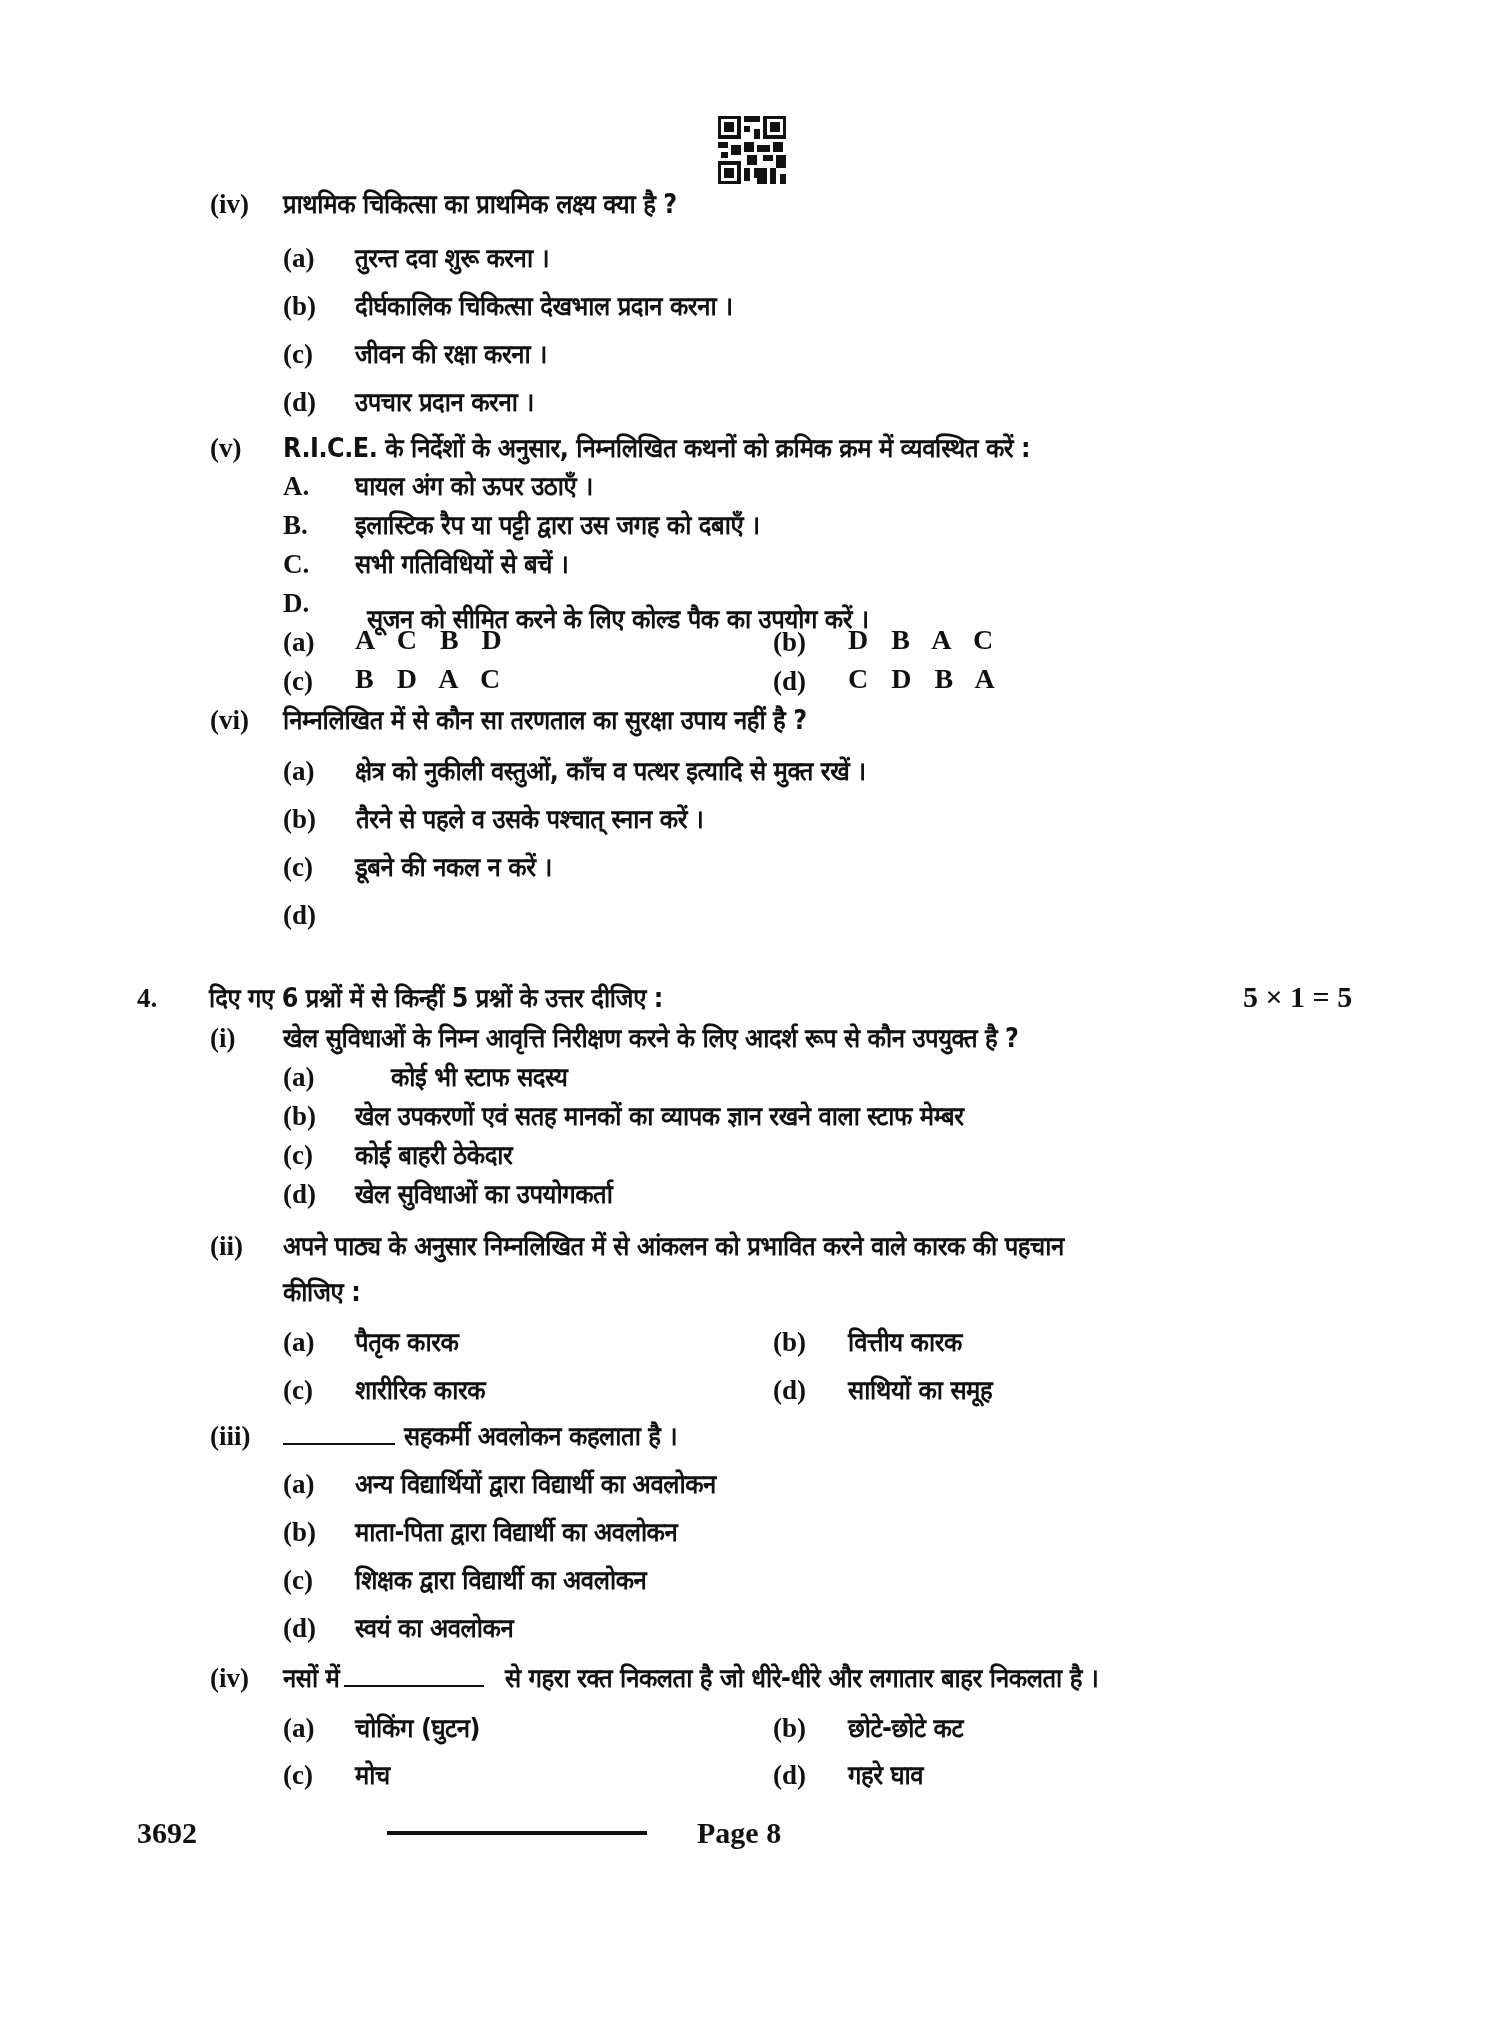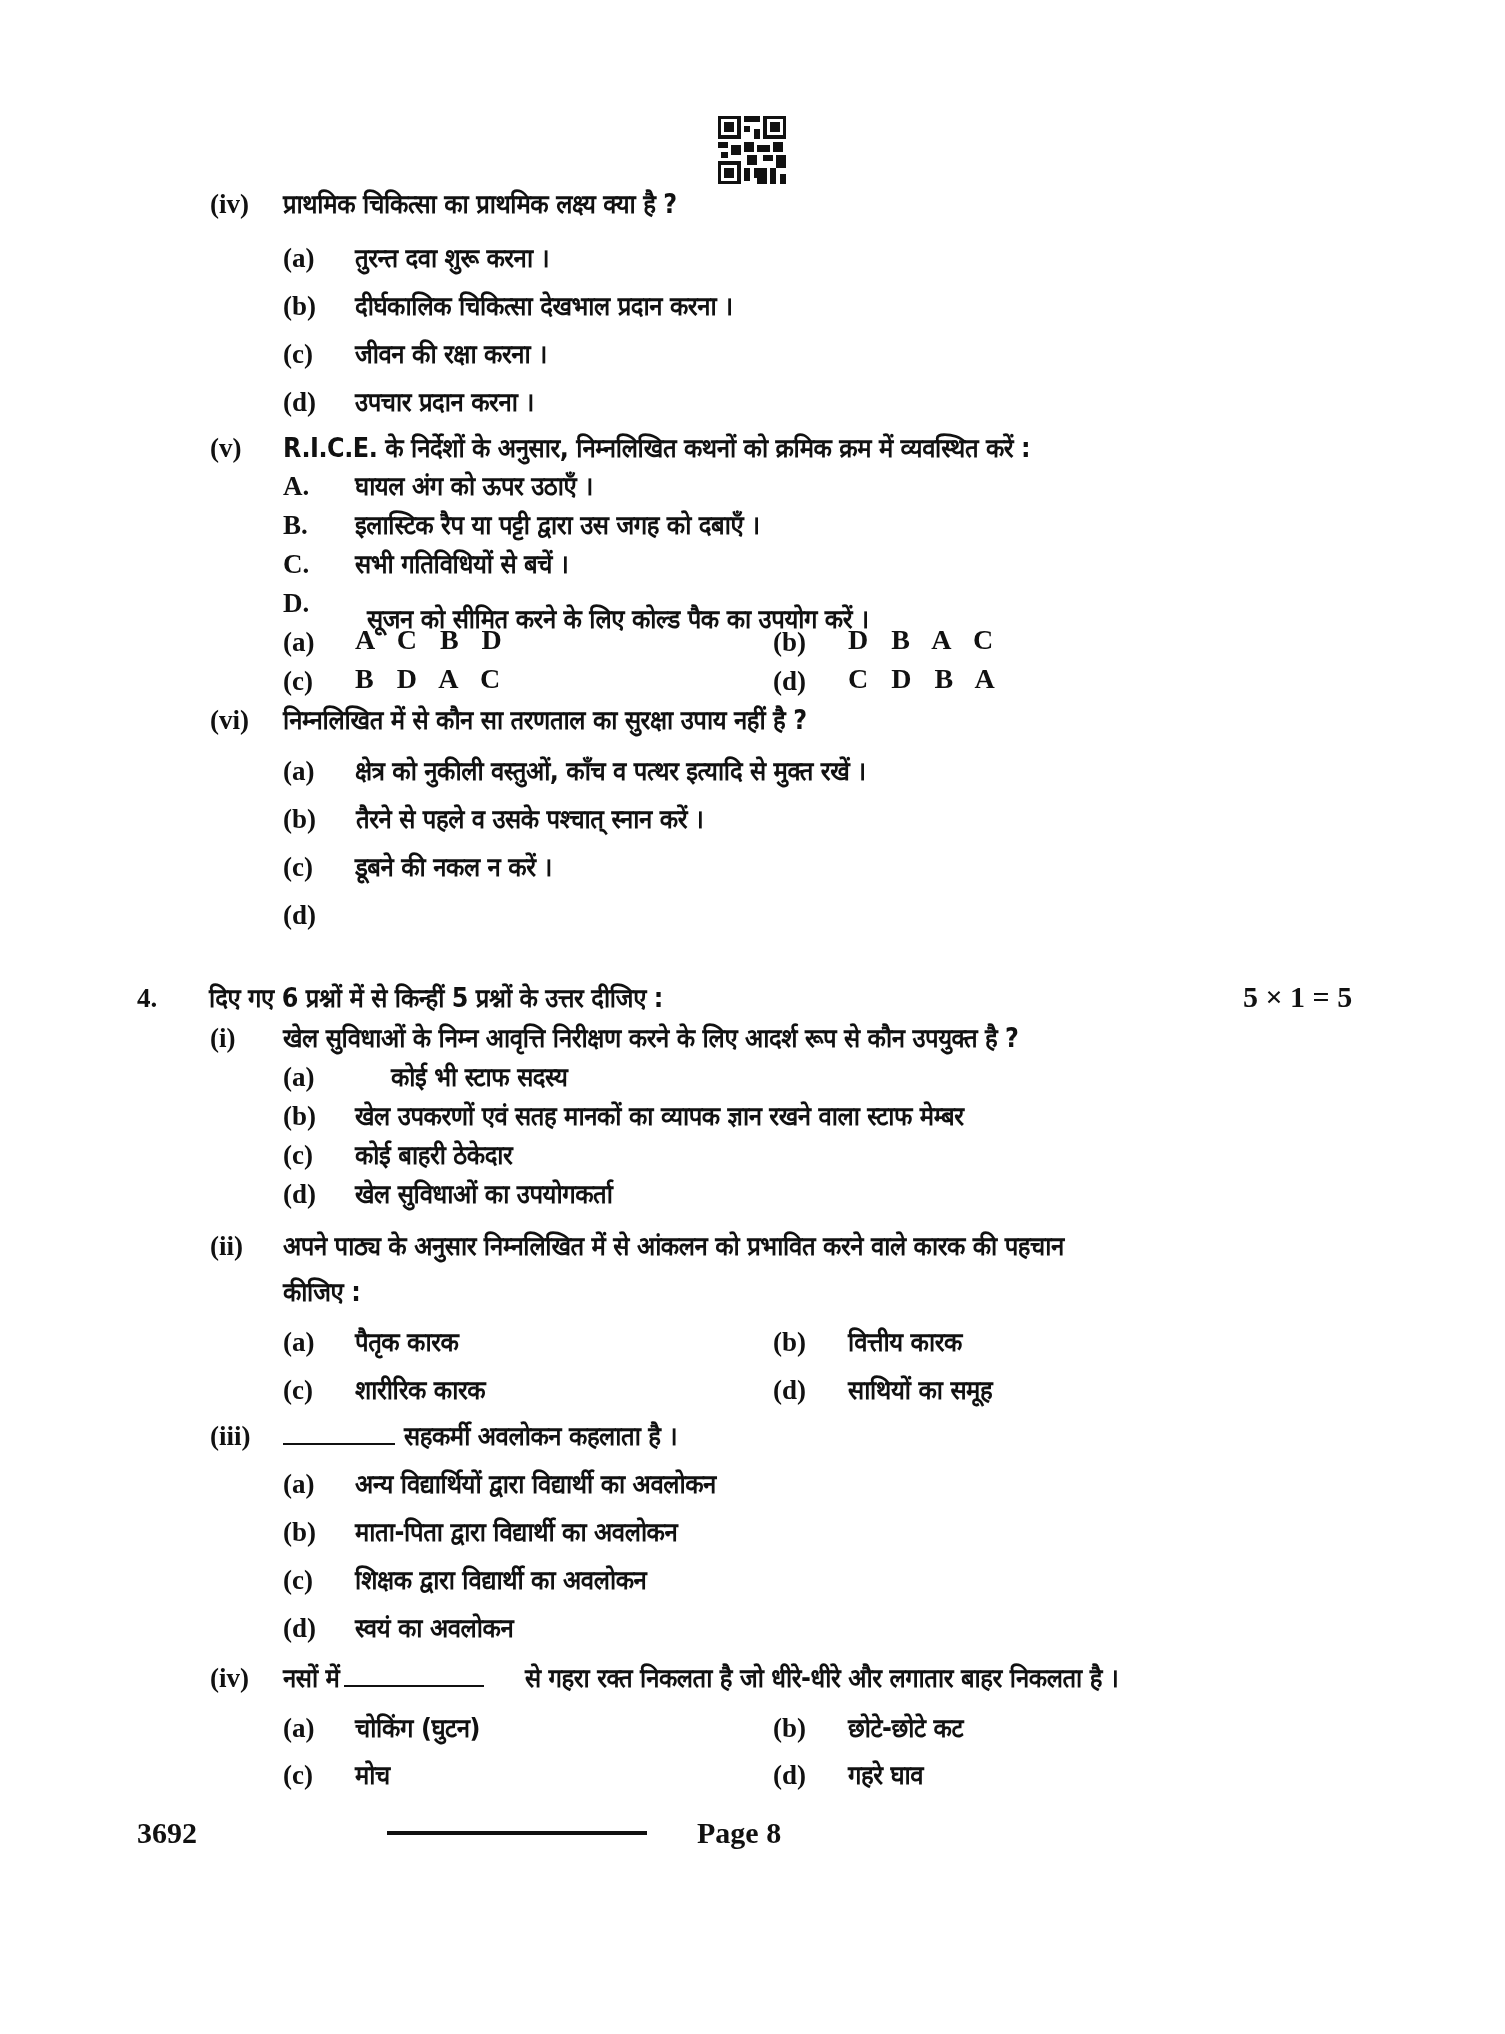--- a/index.html
+++ b/index.html
@@ -219,21 +219,21 @@
   <div class="line" style="left:355px; top:1562px;"><span class="deva">शिक्षक द्वारा विद्यार्थी का अवलोकन</span></div>
 
   <div class="line" style="left:283px; top:1610px;"><span class="lbl">(d)</span></div>
   <div class="line" style="left:355px; top:1610px;"><span class="deva">स्वयं का अवलोकन</span></div>
 
   <div class="line" style="left:210px; top:1660px;"><span class="lbl">(iv)</span></div>
   <div class="line" style="left:283px; top:1660px;">
     <span class="deva">नसों में</span>
     <span class="blank" style="width:140px; margin-left:-10px;"></span>
   </div>
-  <div class="line" style="left:505px; top:1660px;margin-left:20px;">
+  <div class="line" style="left:505px; top:1660px;">
     <span class="deva">से गहरा रक्त निकलता है जो धीरे-धीरे और लगातार बाहर निकलता है ।</span>
   </div>
 
   <div class="line" style="left:283px; top:1710px;"><span class="lbl">(a)</span></div>
   <div class="line" style="left:355px; top:1710px;"><span class="deva">चोकिंग (घुटन)</span></div>
   <div class="line" style="left:773px; top:1710px;"><span class="lbl">(b)</span></div>
   <div class="line" style="left:848px; top:1710px;"><span class="deva">छोटे-छोटे कट</span></div>
 
   <div class="line" style="left:283px; top:1757px;"><span class="lbl">(c)</span></div>
   <div class="line" style="left:355px; top:1757px;"><span class="deva">मोच</span></div>

